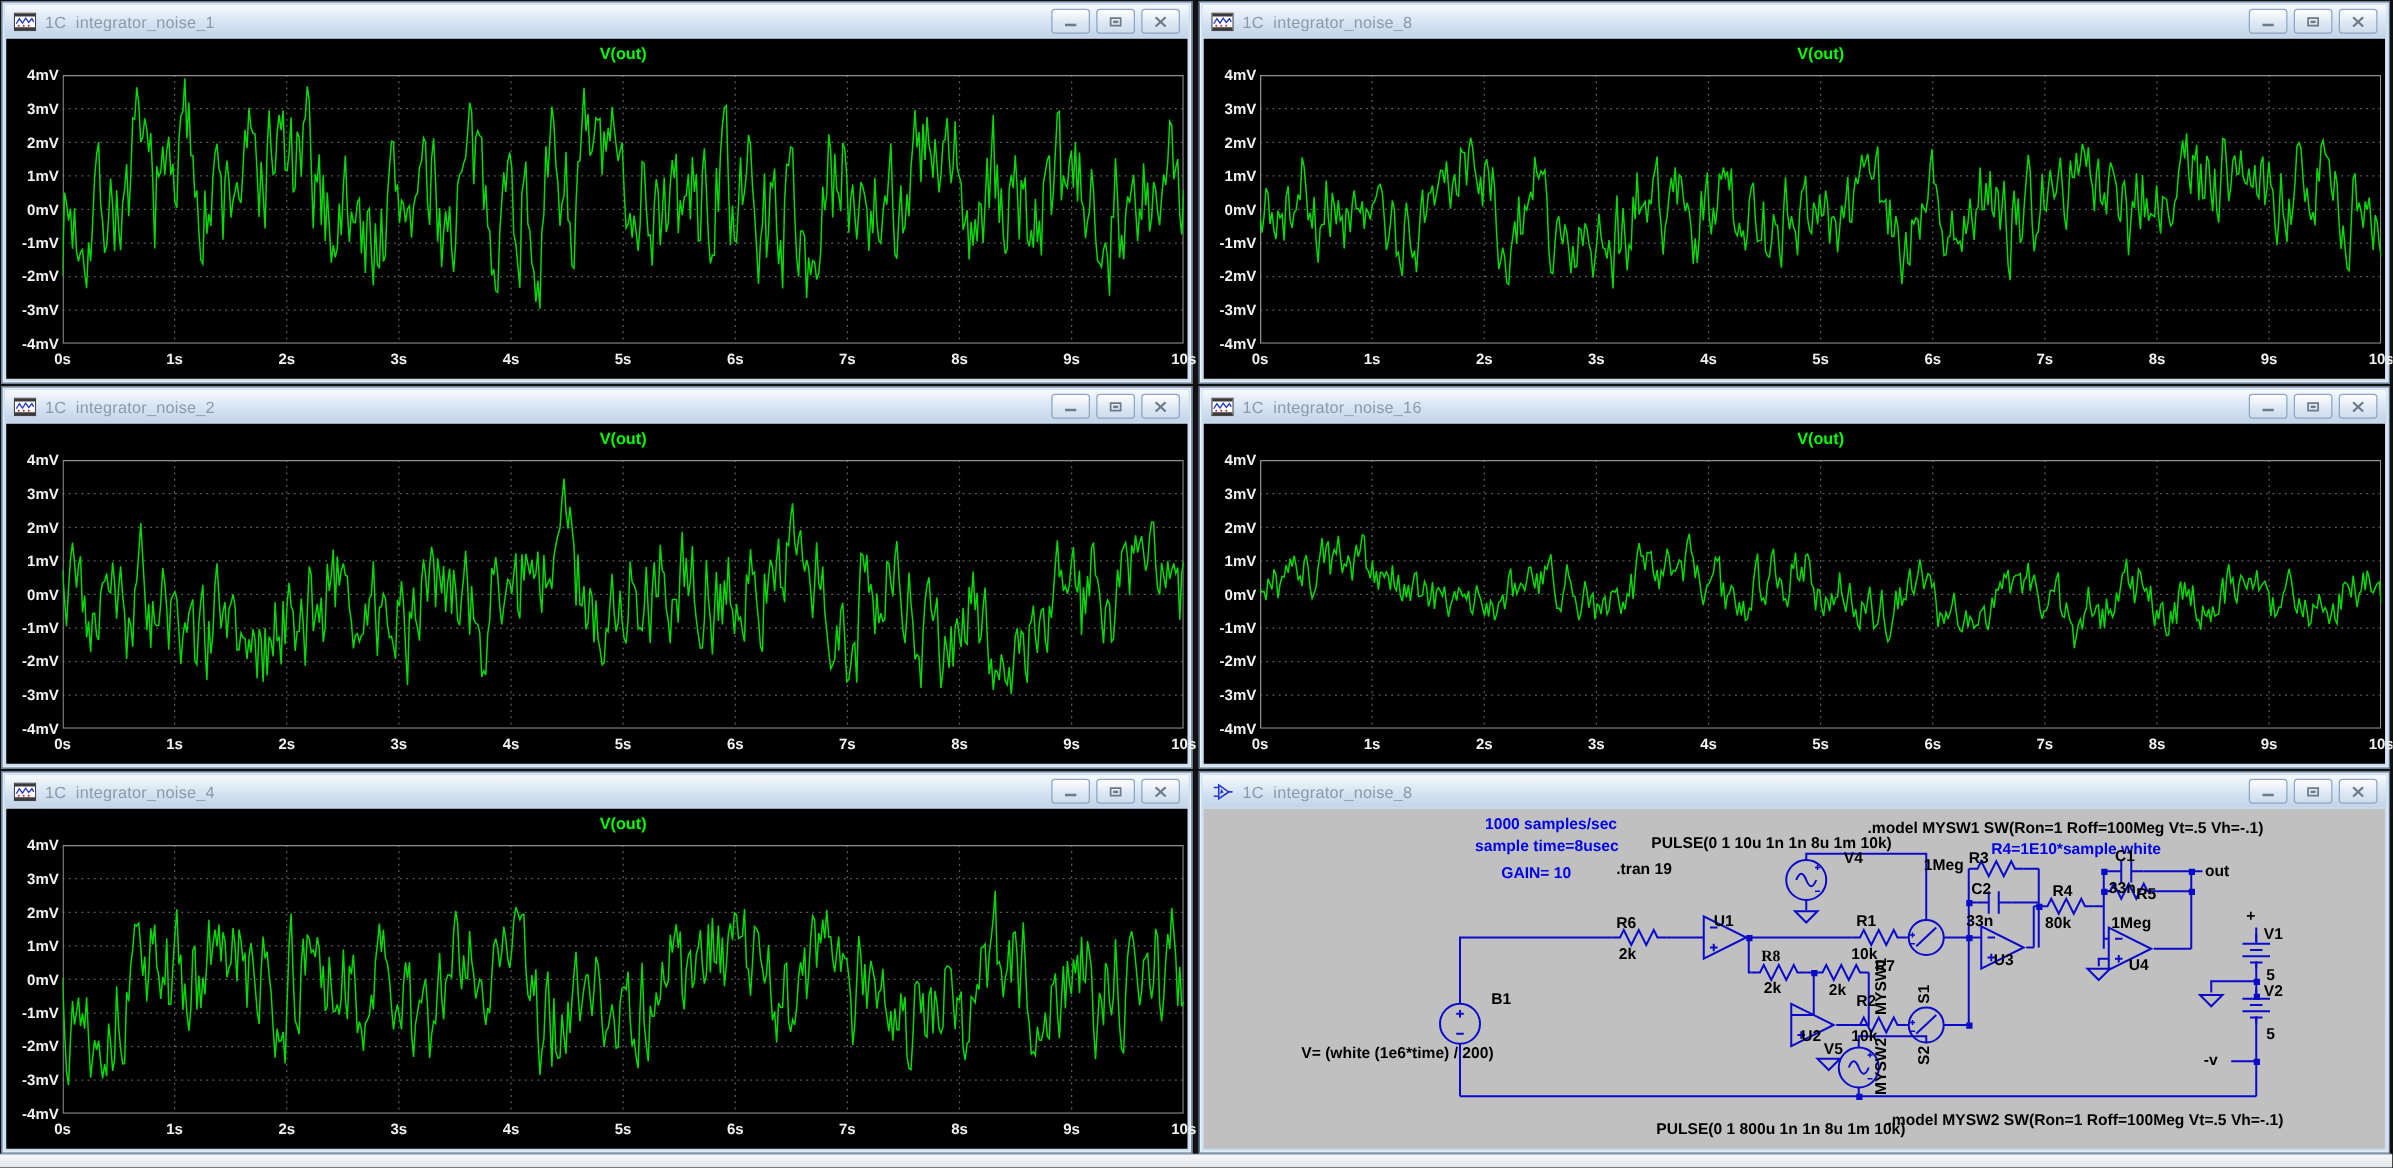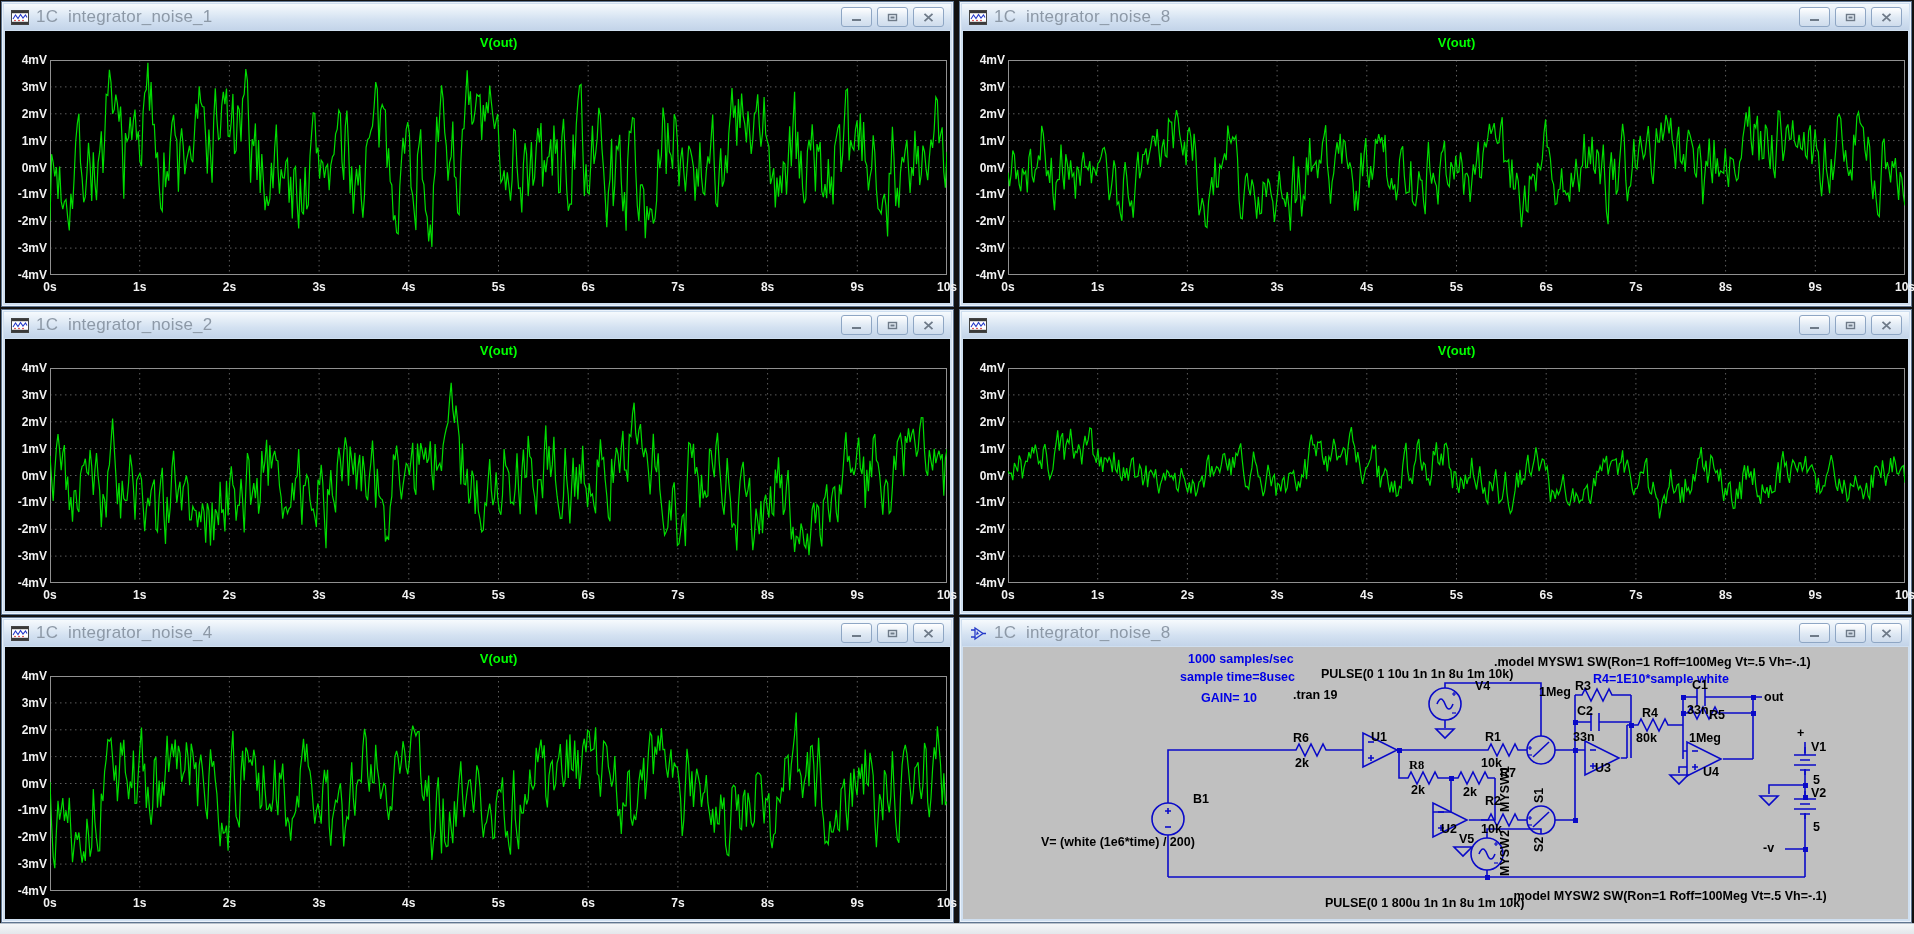--- a/index.html
+++ b/index.html
@@ -13,21 +13,21 @@
     background:#cfdff0;border:1px solid #5f7590;box-sizing:border-box;
     box-shadow:inset 0 0 0 1px #eaf2fb;
   }
   .titlebar{
     position:absolute;left:2px;right:2px;top:2px;height:26px;
     background:linear-gradient(#f6fafd,#d3e1f1 60%,#c3d4e9);
     display:flex;align-items:center;padding:0 4px 0 7px;box-sizing:border-box;
   }
   .win-icon{width:18px;height:15px;margin-right:7px;flex:0 0 auto;display:flex;}
   .win-title{
-    font-size:17px;color:#8d99a7;white-space:pre;letter-spacing:.2px;
+    font-size:13px;color:#8d99a7;white-space:pre;letter-spacing:.2px;
     overflow:hidden;flex:1 1 auto;
   }
   .win-buttons{display:flex;gap:5px;margin-left:auto;padding-right:3px;}
   .win-btn{
     width:29px;height:18px;border:1px solid #8ea6c4;border-radius:3px;
     background:linear-gradient(#ffffff,#dfe9f4 55%,#cfdcec);
     display:flex;align-items:center;justify-content:center;cursor:default;
   }
   .client{
     position:absolute;left:3px;right:3px;top:29px;bottom:3px;background:#000;
@@ -250,20 +250,21 @@
           <svg width="18" height="15" viewBox="0 0 18 15">
             <rect x="0.5" y="0.5" width="17" height="14" fill="#ffffff" stroke="#444"></rect>
             <rect x="1" y="1" width="16" height="2.2" fill="#3a3a3a"></rect>
             <rect x="1" y="11.8" width="16" height="2.2" fill="#3a3a3a"></rect>
             <polyline points="2,9 4.5,5 7,8.5 9.5,4.5 12,8 14.5,5 16,7.5" fill="none" stroke="#2439c8" stroke-width="1.1"></polyline>
             <circle cx="4" cy="10.5" r="0.8" fill="#cc2020"></circle>
             <circle cx="8" cy="10.5" r="0.8" fill="#cc2020"></circle>
             <circle cx="12" cy="10.5" r="0.8" fill="#cc2020"></circle>
           </svg>
         </span>
+        <span class="win-title">1C  integrator_noise_16</span>
         <div class="win-buttons">
           <div class="win-btn">
             <svg width="11" height="9" viewBox="0 0 11 9">
               <rect x="1" y="6" width="9" height="2" fill="#6e7a88"></rect>
             </svg>
           </div>
           <div class="win-btn">
             <svg width="11" height="9" viewBox="0 0 11 9">
               <rect x="1.5" y="1.5" width="8" height="6" fill="none" stroke="#6e7a88" stroke-width="1.4"></rect>
               <rect x="3.5" y="3.5" width="4" height="2" fill="#6e7a88"></rect>

